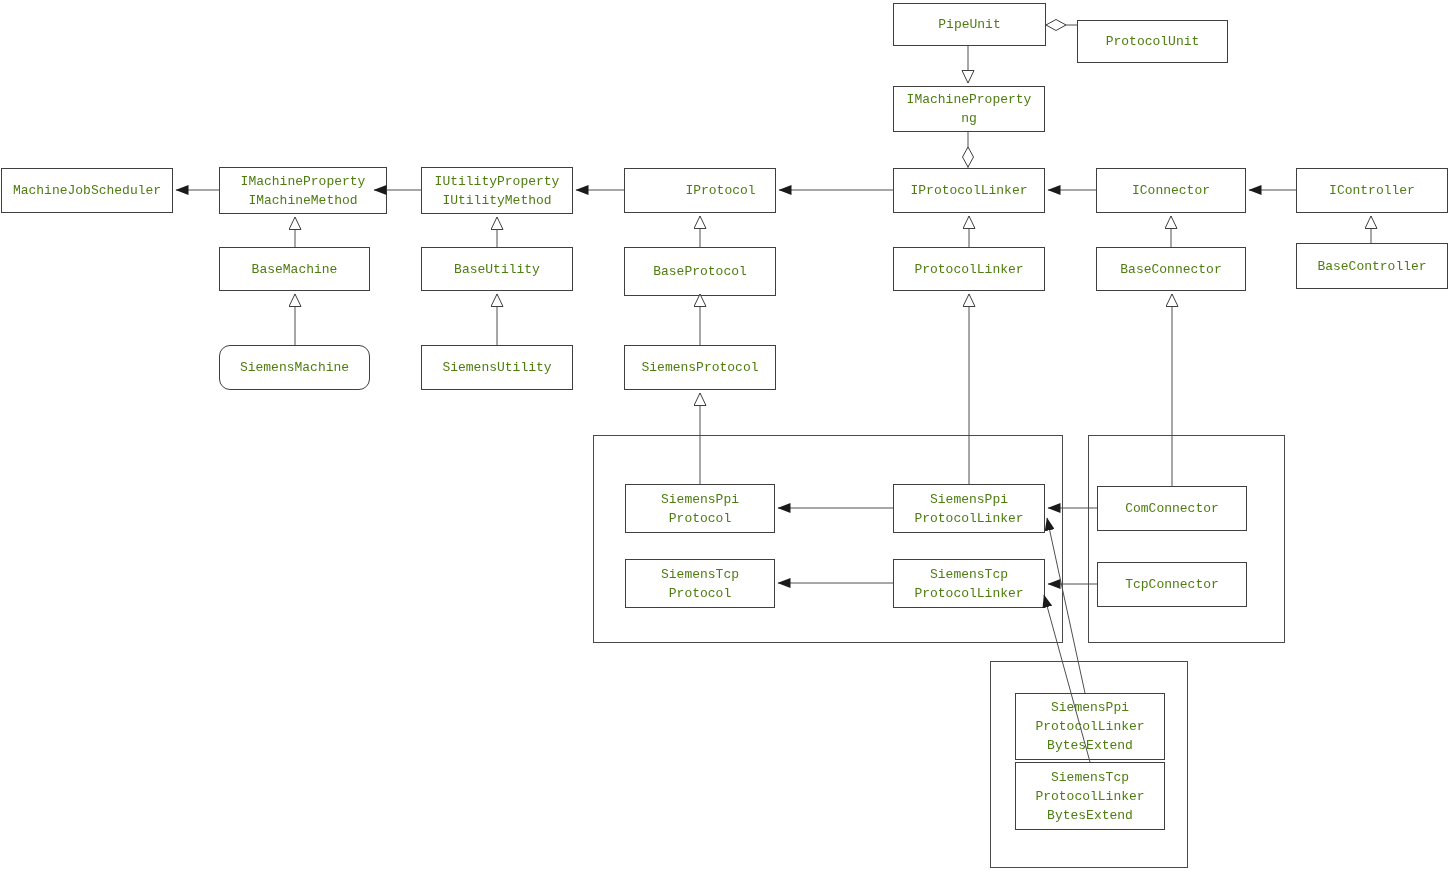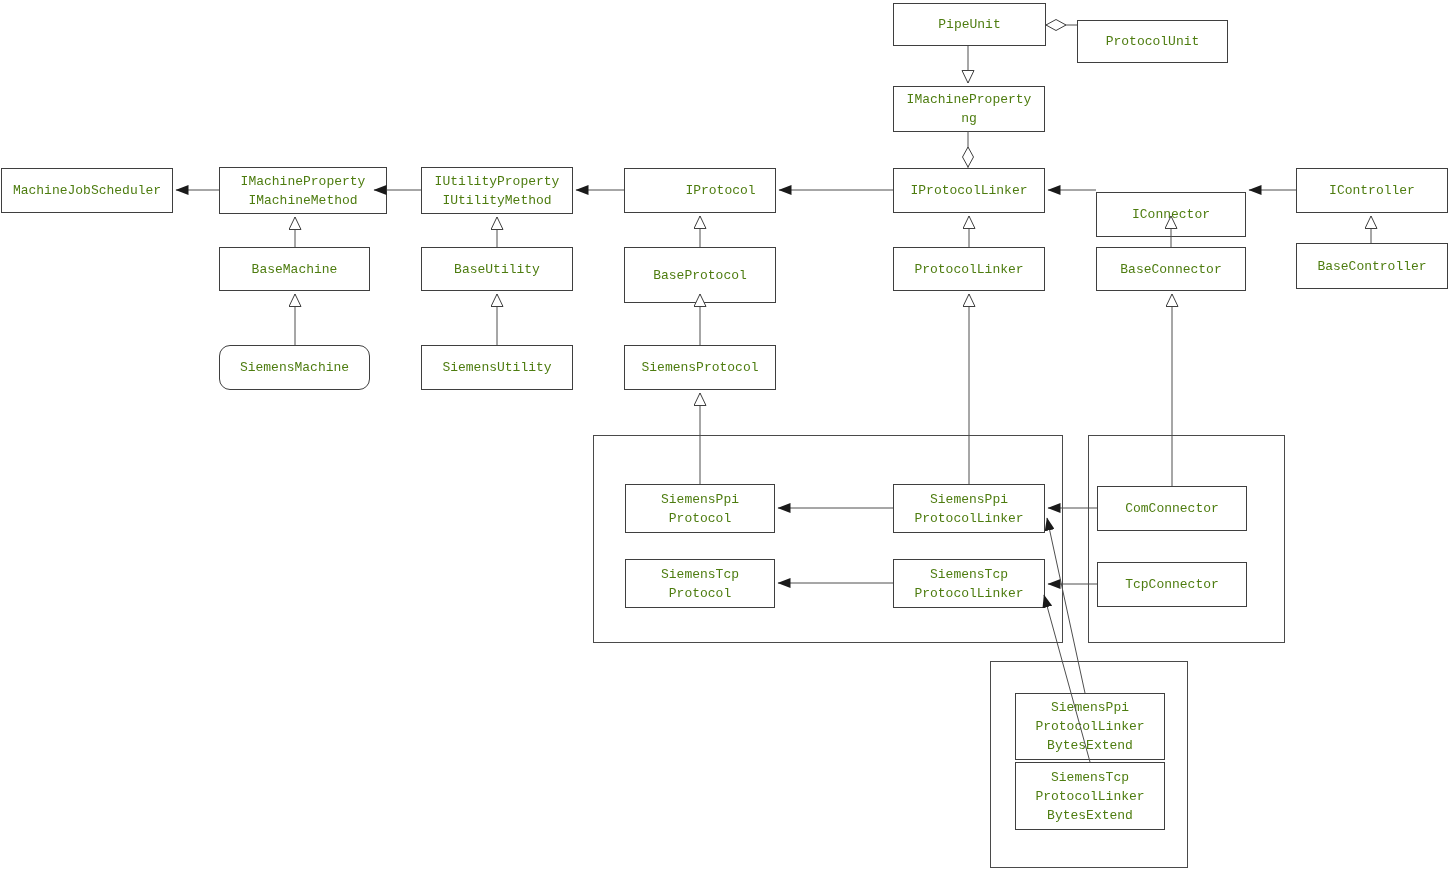--- a/index.html
+++ b/index.html
@@ -74,33 +74,33 @@
     <div class="node" style="left: 421px; top: 167px; width: 152px; height: 47px;">
       <div>IUtilityProperty</div>
       <div>IUtilityMethod</div>
     </div>
     <div class="node" style="left: 624px; top: 168px; width: 152px; height: 45px; padding-left: 41px;">
       <div>IProtocol</div>
     </div>
     <div class="node" style="left: 893px; top: 168px; width: 152px; height: 45px;">
       <div>IProtocolLinker</div>
     </div>
-    <div class="node" style="left: 1096px; top: 168px; width: 150px; height: 45px; margin-top: 24px;">
+    <div class="node" style="left: 1096px; top: 168px; width: 150px; height: 45px;">
       <div>IConnector</div>
     </div>
     <div class="node" style="left: 1296px; top: 168px; width: 152px; height: 45px;">
       <div>IController</div>
     </div>
     <div class="node" style="left: 219px; top: 247px; width: 151px; height: 44px;">
       <div>BaseMachine</div>
     </div>
     <div class="node" style="left: 421px; top: 247px; width: 152px; height: 44px;">
       <div>BaseUtility</div>
     </div>
-    <div class="node" style="left: 624px; top: 247px; width: 152px; height: 56px;">
+    <div class="node" style="left: 624px; top: 247px; width: 152px; height: 49px;">
       <div>BaseProtocol</div>
     </div>
     <div class="node" style="left: 893px; top: 247px; width: 152px; height: 44px;">
       <div>ProtocolLinker</div>
     </div>
     <div class="node" style="left: 1096px; top: 247px; width: 150px; height: 44px;">
       <div>BaseConnector</div>
     </div>
     <div class="node" style="left: 1296px; top: 243px; width: 152px; height: 46px;">
       <div>BaseController</div>

